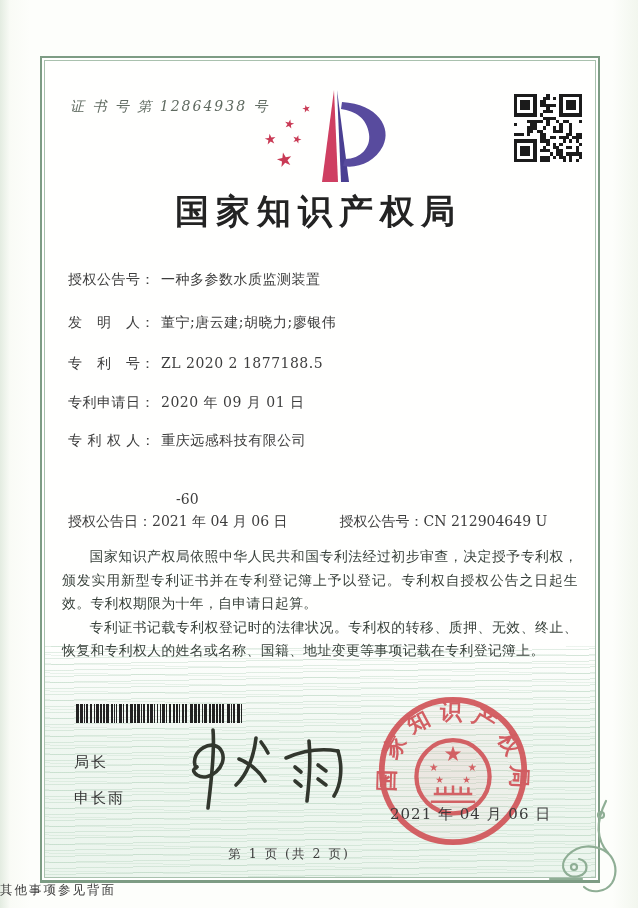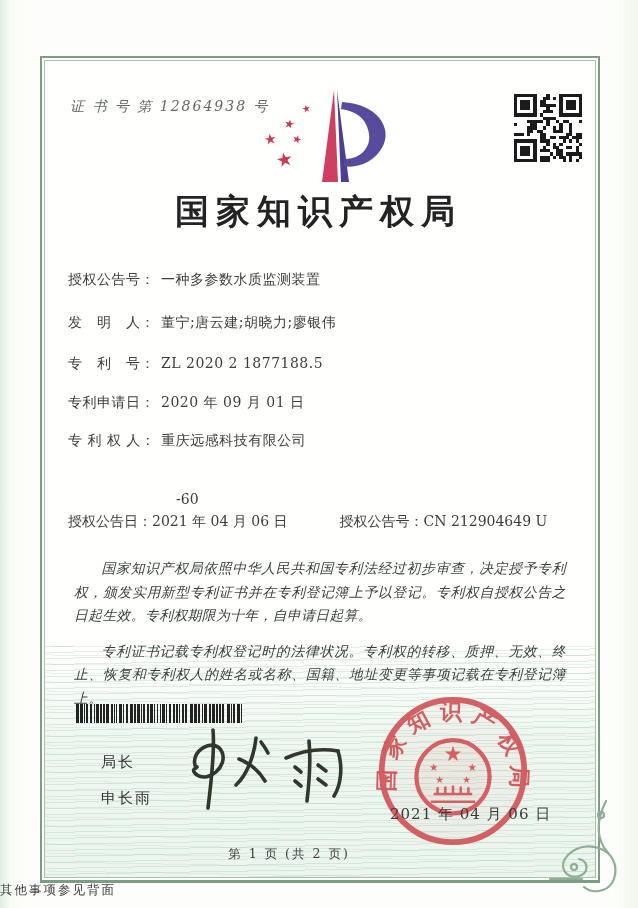--- a/index.html
+++ b/index.html
@@ -44,23 +44,23 @@
   .row .val{margin-left:6px;color:#3d3d3d;}
   .r0{top:271px}.r1{top:314px}.r2{top:355px}.r3{top:394px}.r4{top:432px}.r5{top:470px}
   .addr2{position:absolute;left:176px;top:491px;font-size:14px;color:#3d3d3d;}
   .grant{position:absolute;left:68px;top:513px;font-size:14px;color:#3d3d3d;white-space:nowrap;}
   .grant .gno{margin-left:52px;}
   .paras{
     position:absolute;left:62px;top:545px;width:516px;
     font-size:13.8px;line-height:23.5px;color:#37403a;letter-spacing:.4px;
     text-align:justify;
   }
-  .paras p{margin:12px;text-indent:2em;font-style:italic;}
+  .paras p{margin:0;text-indent:2em;}
   .barcode{position:absolute;left:76px;top:704px;width:170px;height:19px;}
-  .signatory{position:absolute;left:101px;top:744px;font-size:15px;color:#333;letter-spacing:2px;line-height:36px;}
+  .signatory{position:absolute;left:74px;top:744px;font-size:15px;color:#333;letter-spacing:2px;line-height:36px;}
   .signature{position:absolute;left:168px;top:722px;width:195px;height:95px;}
   .seal{position:absolute;left:376px;top:694px;width:154px;height:154px;opacity:.88;}
   .seal-date{position:absolute;left:390px;top:805px;font-size:15px;color:#3a3a3a;letter-spacing:1px;z-index:5;}
   .page-num{position:absolute;left:40px;top:846px;width:498px;text-align:center;font-size:12.5px;color:#3d3d3d;letter-spacing:2px;}
   .back-note{position:absolute;left:0;top:882px;width:638px;text-align:left;font-size:12.5px;color:#3b3b3b;letter-spacing:2px;}
   .ornament{position:absolute;right:8px;bottom:5px;width:86px;height:108px;}
 </style>
 </head>
 <body>
 

